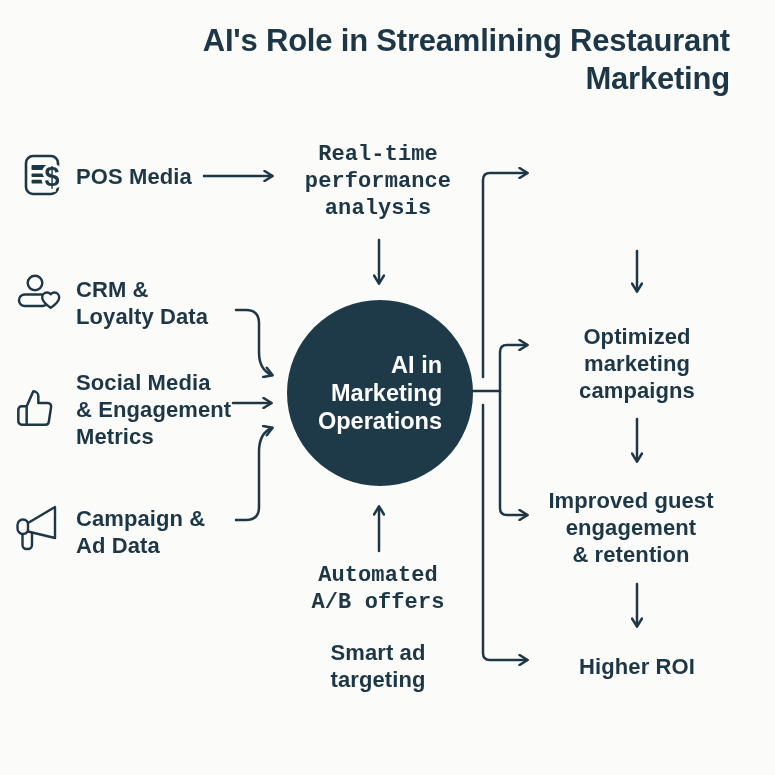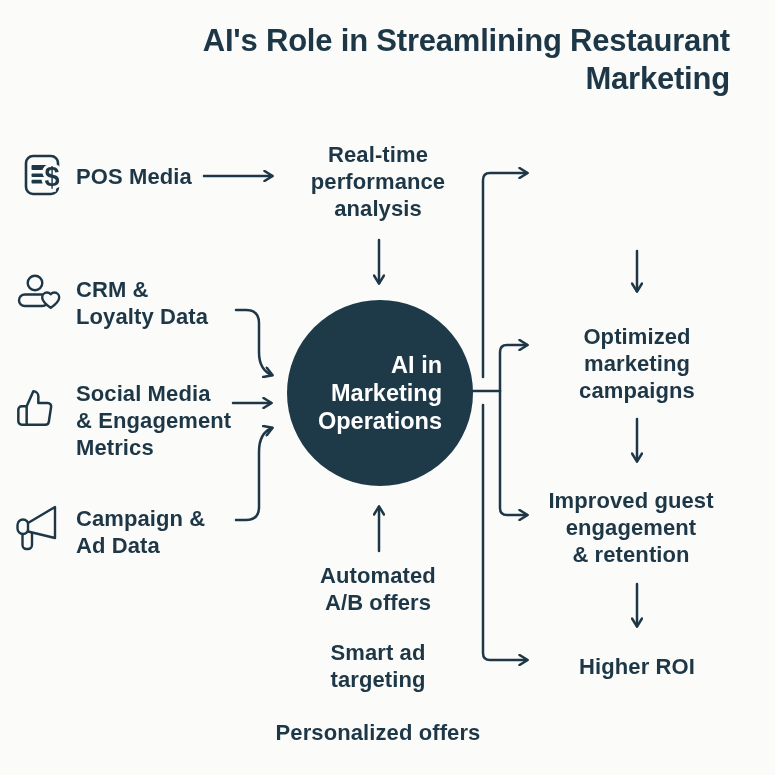--- a/index.html
+++ b/index.html
@@ -15,21 +15,21 @@
   }
   .title{
     position:absolute;top:22px;left:10px;width:720px;text-align:right;
     font-size:31px;line-height:38px;font-weight:700;white-space:pre-line;letter-spacing:-0.2px;
   }
   .lbl{
     position:absolute;white-space:pre-line;font-size:22px;line-height:27px;
     font-weight:600;letter-spacing:0.1px;
   }
   .c{text-align:center;}
-  .b{font-weight:700;}
+  .b{font-weight:700;font-family:Liberation Mono, monospace;}
   .circle{
     position:absolute;left:287px;top:300px;width:186px;height:186px;border-radius:50%;
     background:var(--circle-fill);display:flex;align-items:center;justify-content:center;
     text-align:right;color:var(--circle-text);font-size:23.5px;line-height:28px;
     font-weight:600;white-space:pre-line;
   }
   svg.overlay{position:absolute;left:0;top:0;}
   .ink-line{stroke:var(--ink);stroke-width:2.5;fill:none;stroke-linecap:round;stroke-linejoin:round;}
   .ink-fill{fill:var(--ink);}
 </style>
@@ -83,34 +83,33 @@
 
   <svg class="overlay" style="left:10px;top:492px" width="52" height="60" viewBox="0 0 52 60">
     <rect x="12.5" y="36" width="9.5" height="21" rx="4" class="ink-line" style="stroke-width:2.4"></rect>
     <rect x="7.5" y="27.5" width="11" height="14.5" rx="5.5" style="fill:var(--background);stroke:var(--ink);stroke-width:2.4"></rect>
     <path d="M18 31 L45 15 V46 L18 39.5 Z" style="fill:var(--background);stroke:var(--ink);stroke-width:2.4;stroke-linejoin:round"></path>
   </svg>
 
   <div class="lbl" style="left:76px;top:163px">POS Media</div>
   <div class="lbl" style="left:76px;top:276px">CRM &amp;
 Loyalty Data</div>
-  <div class="lbl" style="left:76px;top:380px">Social Media
+  <div class="lbl" style="left:76px;top:369px">Social Media
 &amp; Engagement
 Metrics</div>
   <div class="lbl" style="left:76px;top:505px">Campaign &amp;
 Ad Data</div>
 
   <div class="lbl c b" style="left:268px;top:141px;width:220px">Real-time
 performance
 analysis</div>
   <div class="lbl c b" style="left:268px;top:562px;width:220px">Automated
 A/B offers</div>
   <div class="lbl c" style="left:268px;top:639px;width:220px">Smart ad
 targeting</div>
-  <div class="lbl c b" style="left:258px;top:719px;width:240px">Personalized offers</div>
 
   <div class="lbl c" style="left:527px;top:323px;width:220px">Optimized
 marketing
 campaigns</div>
   <div class="lbl c" style="left:521px;top:487px;width:220px">Improved guest
 engagement
 &amp; retention</div>
   <div class="lbl c" style="left:527px;top:653px;width:220px">Higher ROI</div>
 
   <div class="circle">

